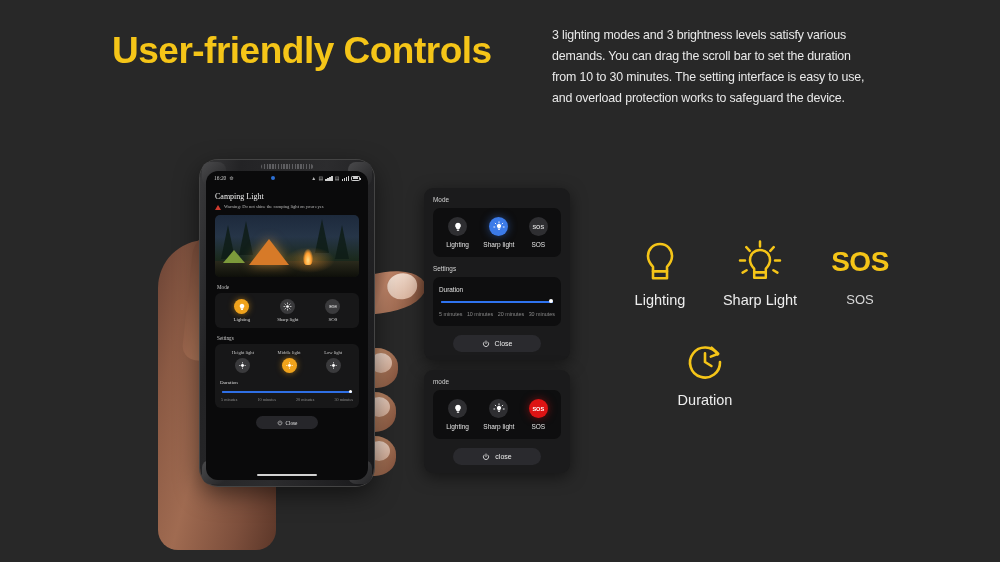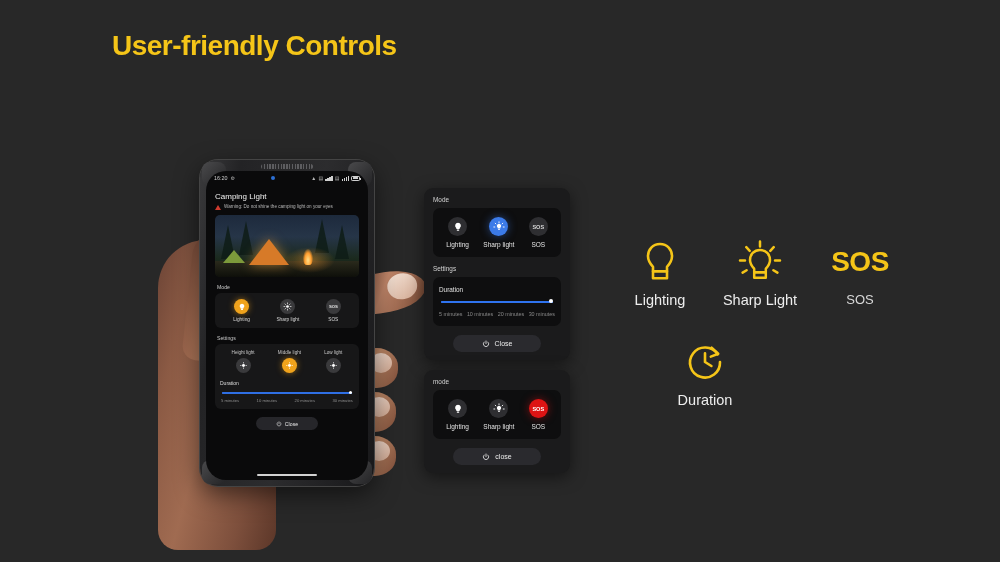--- a/index.html
+++ b/index.html
@@ -7,21 +7,21 @@
     width: 1000px; height: 562px;
     background: #282828;
     font-family: "Liberation Sans", sans-serif;
     overflow: hidden;
   }
   #stage { position: relative; width: 1000px; height: 562px; background: #282828; }
 
   
   #headline {
     position: absolute; left: 112px; top: 30px;
-    font-size: 28px; font-weight: bold; letter-spacing: -0.5px;
+    font-size: 37px; font-weight: bold; letter-spacing: -0.5px;
     color: #f5c518; white-space: nowrap;
   }
   #description {
     position: absolute; left: 552px; top: 25px; width: 325px;
     font-size: 12.4px; line-height: 21px; color: #e9e9e9;
     letter-spacing: -0.15px;
   }
 
   
   #hand-wrap { position: absolute; left: 150px; top: 230px; width: 260px; height: 330px; }
@@ -83,21 +83,21 @@
   #cp-tr { right: 2px; top: 2px; }
   #cp-bl { left: 2px; bottom: 2px; }
   #cp-br { right: 2px; bottom: 2px; }
   #speaker {
     position: absolute; left: 50%; top: 4px; transform: translateX(-50%);
     width: 52px; height: 5px; border-radius: 3px;
     background: repeating-linear-gradient(90deg, #5d5d60 0 1.4px, #2a2a2c 1.4px 2.8px);
   }
   #screen {
     position: absolute; left: 6px; top: 11px; right: 6px; bottom: 6px;
-    background: #0a0a0b; border-radius: 20px; overflow: hidden;
+    background: #0a0a0b; border-radius: 12px; overflow: hidden; font-family: Liberation Serif, serif;
   }
 
   
   #statusbar {
     display: flex; align-items: center; justify-content: space-between;
     padding: 4px 8px 2px 8px; font-size: 5.4px; color: #cfcfcf;
   }
   .sb-left { display: flex; align-items: center; gap: 3px; }
   .sb-right { display: flex; align-items: center; gap: 2px; }
   .sb-glyph { font-size: 5px; color: #b9b9b9; letter-spacing: .3px; }
@@ -239,20 +239,21 @@
   #row2 { margin-top: 30px; padding-left: 24px; }
   #row2 .feat:nth-child(1) { width: 138px; }
   #row2 .feat:nth-child(2) { width: 120px; }
 </style>
 </head>
 <body>
 
 <div id="stage">
 
   <div id="headline">User-friendly Controls</div>
+  <div id="description">3 lighting modes and 3 brightness levels satisfy various demands. You can drag the scroll bar to set the duration from 10 to 30 minutes. The setting interface is easy to use, and overload protection works to safeguard the device.</div>
 
   <div id="hand-wrap">
     <div class="palm"></div>
     <div class="thumb">
         <div class="nail"></div>
       </div>
     <div class="finger-top">
         <div class="nail"></div>
       </div>
     <div class="finger" id="f1">

